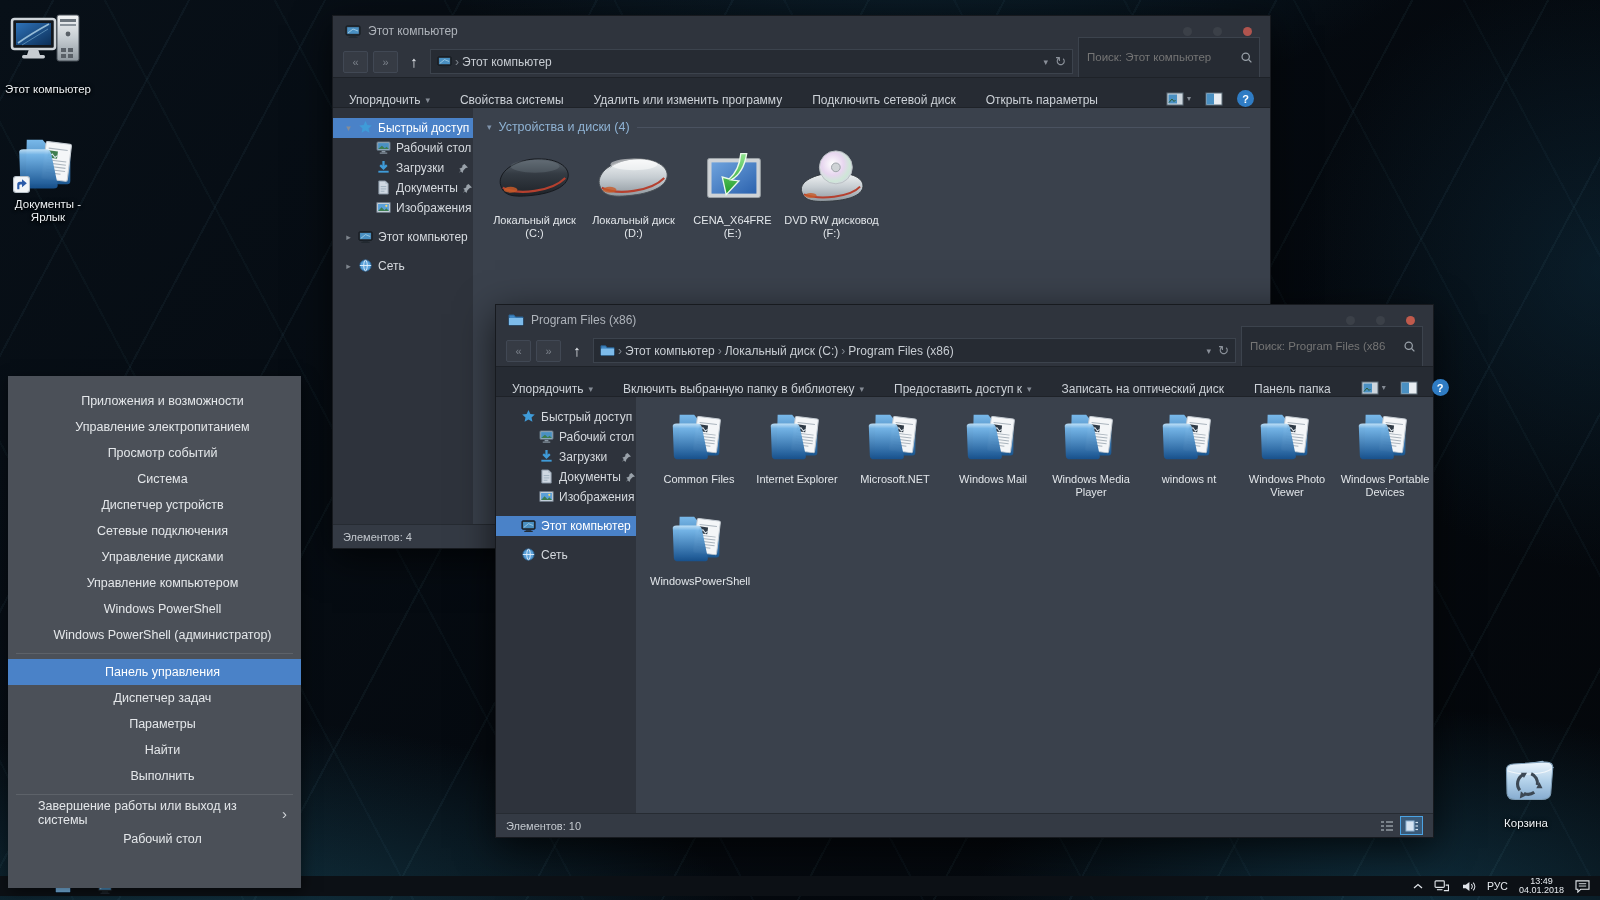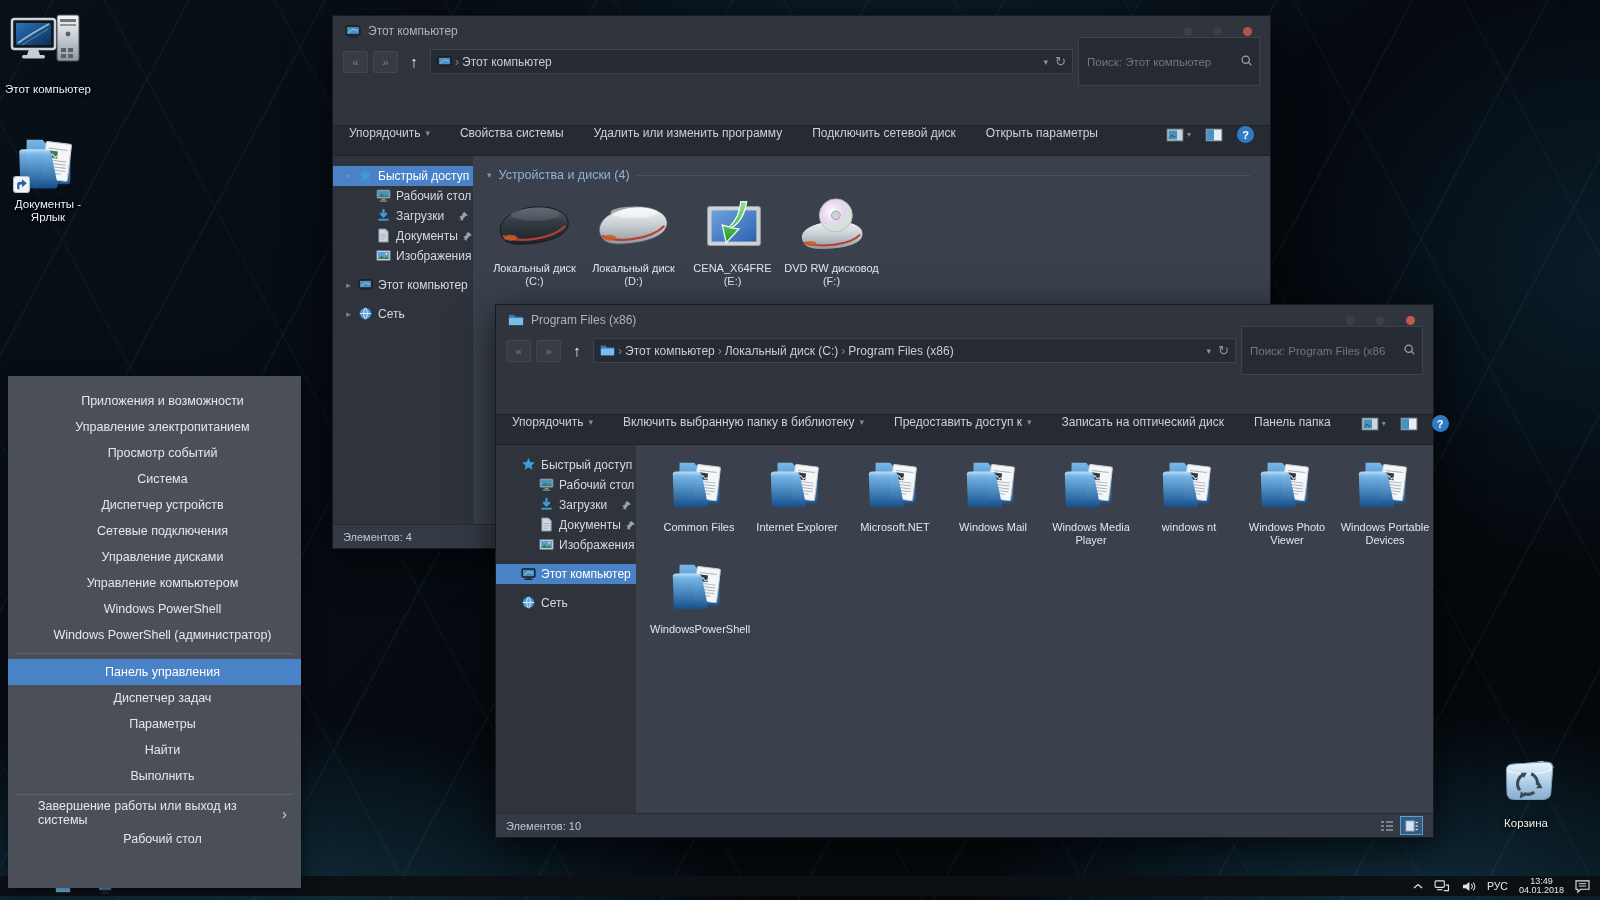--- a/index.html
+++ b/index.html
@@ -38,25 +38,25 @@
     display:flex;align-items:center;justify-content:center;}
   .addressbar{flex:1;height:23px;background:#262b33;border:1px solid #3c434d;display:flex;align-items:center;
     gap:3px;padding:0 6px;color:#c8cdd3;font-size:12px;white-space:nowrap;overflow:hidden;}
   .addressbar .mini{width:15px;height:15px;display:inline-flex;flex:0 0 auto;}
   .addressbar .mini svg{width:15px;height:15px;}
   .crumbs{display:flex;align-items:center;gap:3px;}
   .crumb{display:flex;align-items:center;gap:3px;}
   .crumb .sep{color:#7d848d;font-size:12px;}
   .bar-right{margin-left:auto;display:flex;align-items:center;gap:7px;color:#8a9099;}
   .searchbox{width:168px;height:23px;flex:0 0 168px;background:#262b33;border:1px solid #3c434d;
-    display:flex;align-items:center;padding:12px 6px;gap:16px;}
+    display:flex;align-items:flex-start;padding:12px 6px;gap:16px;}
   .searchbox input{flex:1;background:transparent;border:none;outline:none;color:#9aa1a9;font-size:11.5px;
     font-family:inherit;min-width:0;}
   .ribbon{height:29px;flex:0 0 29px;background:var(--ribbon_bg);border-top:1px solid #1e2228;border-bottom:1px solid #1e2228;
-    display:flex;align-items:flex-start;padding:0 16px;color:#ccd1d7;font-size:12px;margin-top:48px;}
+    display:flex;align-items:flex-end;padding:0 16px;color:#ccd1d7;font-size:12px;}
   .tb-item{display:flex;align-items:center;gap:5px;margin-right:30px;white-space:nowrap;}
   .tb-caret{color:#848b94;font-size:9px;}
   .ribbon-right{margin-left:auto;display:flex;align-items:center;gap:14px;}
   .rb-ico{display:inline-flex;align-items:center;gap:3px;}
   .help-btn{width:17px;height:17px;border-radius:50%;background:#2f7cc4;color:#fff;font-size:11px;font-weight:bold;
     display:flex;align-items:center;justify-content:center;}
   .wbody{flex:1;display:flex;min-height:0;}
   .sidebar{width:140px;flex:0 0 140px;background:var(--sidebar_bg);padding-top:10px;overflow:hidden;}
   .side-row{height:20px;display:flex;align-items:center;gap:4px;padding:0 4px 0 10px;color:#d5d9de;font-size:12px;white-space:nowrap;}
   .side-row .expander{width:11px;flex:0 0 11px;font-size:9px;color:#868d96;text-align:center;}

